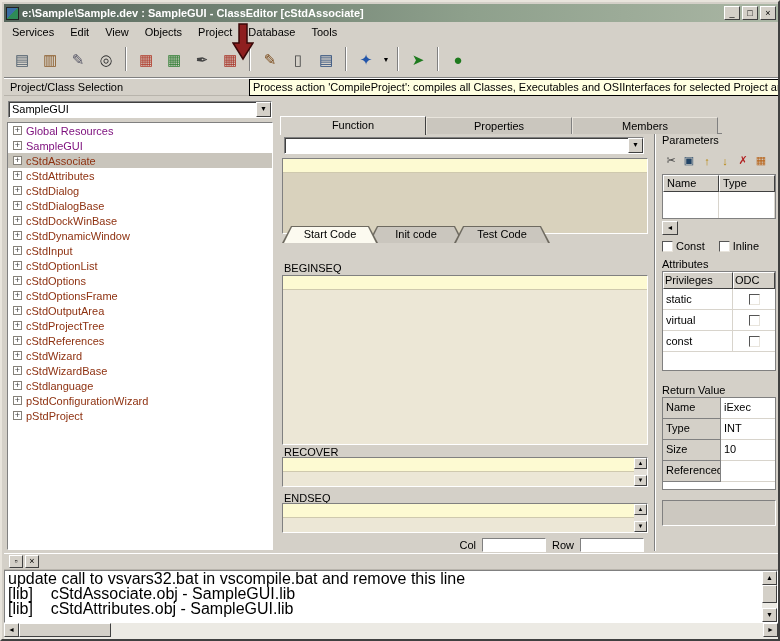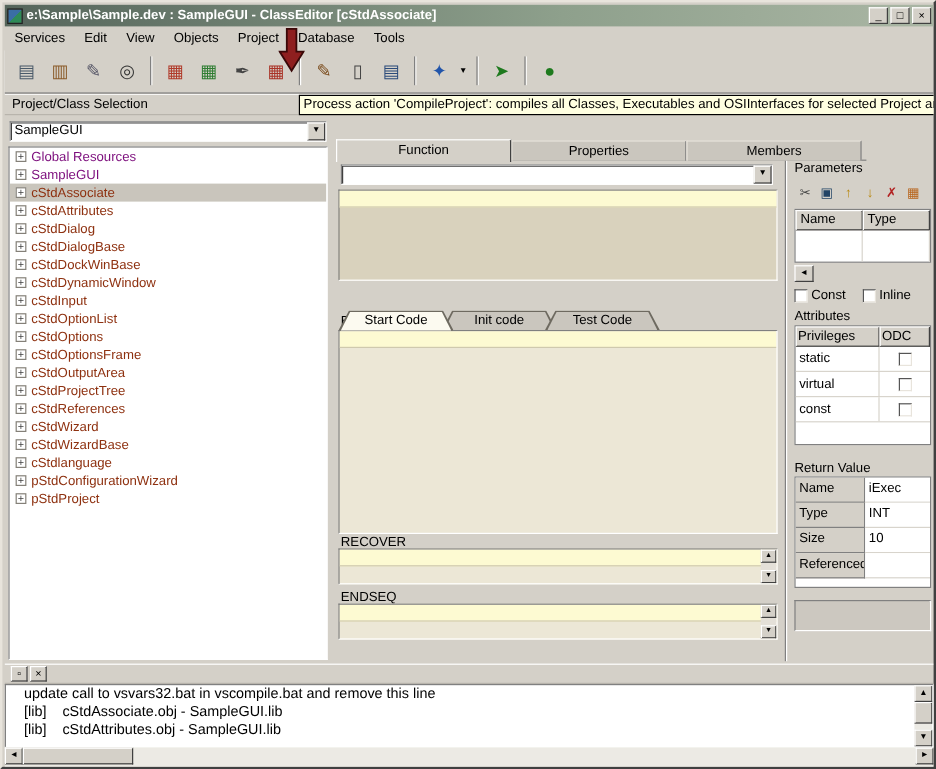--- a/index.html
+++ b/index.html
@@ -71,21 +71,21 @@
   .tab.selected { background:#d4d0c8; height:19px; margin-top:0; position:relative; z-index:2;
                   border-color:#fff #404040 transparent #fff; }
 
   
   .editor-col { position:absolute; left:276px; top:38px; width:372px; height:417px; }
   .fn-combo { left:4px; top:3px; width:360px; height:17px; }
   .panel-sunken { border:1px solid; border-color:#808080 #fff #fff #808080; }
   .desc-area { position:absolute; left:2px; top:24px; width:366px; height:76px; background:#d9d2bd; }
   .curline { height:14px; background:#fdfad2; border-bottom:1px solid #cfc9ae; }
 
-  .code-tabs { position:absolute; left:2px; top:124px; height:18px; display:flex;align-items:center; }
+  .code-tabs { position:absolute; left:2px; top:92px; height:18px; display:flex; }
   .code-tabs > div { display:flex; }
   .ctab { position:relative; width:96px; height:17px; margin-right:-10px; }
   .ctab .shape { position:absolute; inset:0; background:#6e6a60;
                  clip-path:polygon(0 100%,9px 0,calc(100% - 9px) 0,100% 100%); }
   .ctab .shape-in { position:absolute; inset:1px 2px 0 2px; background:#cac6be;
                     clip-path:polygon(0 100%,8px 0,calc(100% - 8px) 0,100% 100%); }
   .ctab.selected { z-index:3; }
   .ctab.selected .shape-in { background:#fcfaf0; }
   .ctab .clbl { position:relative; display:block; text-align:center; padding-top:2px; }
 
@@ -151,21 +151,21 @@
   
   .output { position:absolute; left:2px; top:551px; width:774px; height:86px;
             border-top:1px solid #fff; }
   .out-caption { height:16px; display:flex; align-items:center; padding:0 3px;
                  border-bottom:1px solid #b8b4ac; }
   .out-caption .otitle { flex:1; }
   .mini-btn { width:14px; height:13px; background:#d4d0c8; border:1px solid;
               border-color:#fff #404040 #404040 #fff; font-size:9px; line-height:9px; margin-left:2px; }
   .out-body { position:absolute; left:0; top:16px; right:0; bottom:16px; background:#fff;
               border:1px solid; border-color:#808080 #fff #fff #808080; overflow:hidden; }
-  .oline { white-space:pre; line-height:15px; padding-left:15px; font-size:12px; }
+  .oline { white-space:pre; line-height:15px; padding-left:3px; font-size:16px; }
   .vscroll { position:absolute; right:0; top:0; bottom:0; width:15px; background:#eceae4;
              display:flex; flex-direction:column; }
   .sbtn { width:15px; height:14px; background:#d4d0c8; border:1px solid;
           border-color:#fff #404040 #404040 #fff; font-size:7px; line-height:11px; text-align:center; flex:0 0 auto; }
   .vthumb { height:18px; background:#d4d0c8; border:1px solid; border-color:#fff #404040 #404040 #fff; }
   .hscroll { position:absolute; left:0; bottom:0; width:774px; height:16px; background:#eceae4; display:flex; }
   .hthumb { width:92px; height:14px; background:#d4d0c8; border:1px solid; border-color:#fff #404040 #404040 #fff; }
   .hspacer { flex:1; }
   .hscroll .sbtn { height:14px; }
 </style>
@@ -451,20 +451,26 @@
 
       <span class="sec-label" style="top:358px">ENDSEQ</span>
       <div class="editor editor-end">
         <div class="curline"></div>
         <div class="mini-scroll">
           <span class="mini-sbtn">▲</span>
           <span class="mini-sbtn">▼</span>
         </div>
       </div>
 
+      <div class="status-row">
+        <span>Col</span>
+        <span class="statbox"></span>
+        <span>Row</span>
+        <span class="statbox"></span>
+      </div>
     </div>
 
     <div class="vdivider"></div>
 
     <div class="params-col">
       <span class="ptitle">Parameters</span>
 
       <div class="minibar">
         <div>
 

